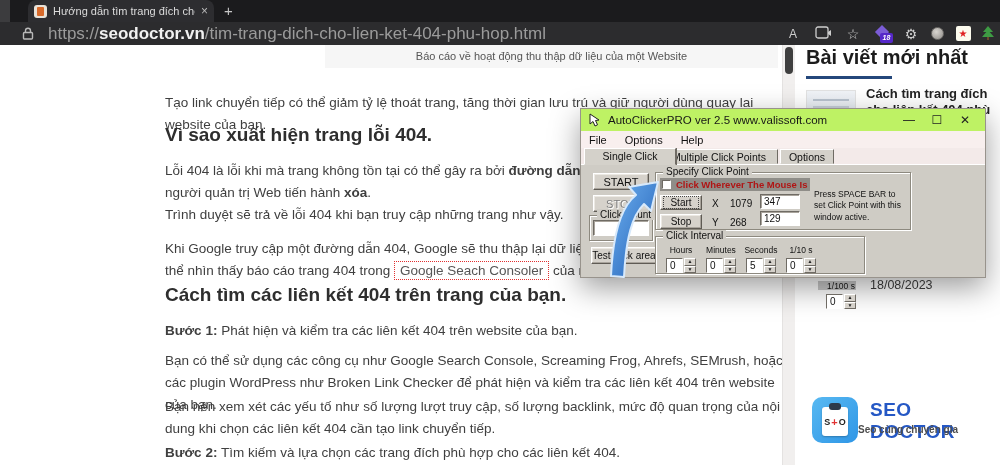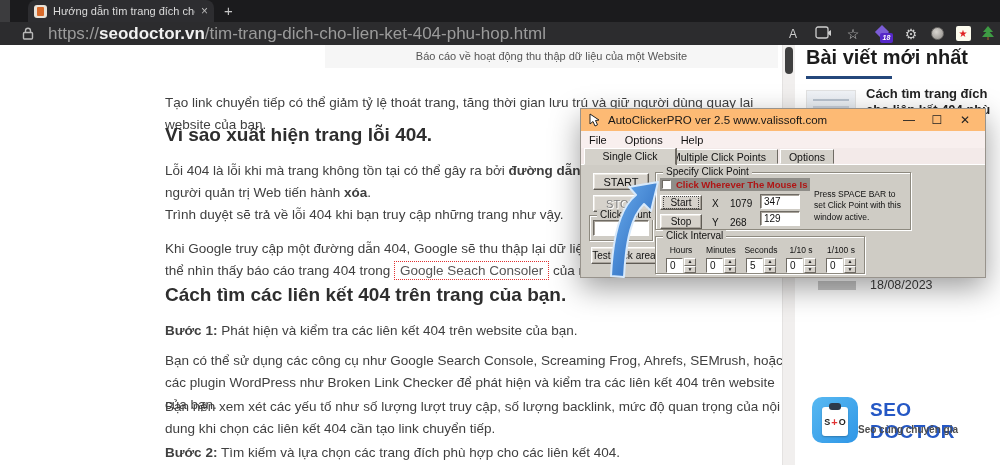--- a/index.html
+++ b/index.html
@@ -68,21 +68,21 @@
         box-shadow:0 1px 2px rgba(0,0,0,.25);display:flex;align-items:center;justify-content:center;gap:1px;
         font-size:9px;font-weight:bold;color:#222;}
   .clip::before{content:"";position:absolute;top:-4px;left:7px;width:12px;height:7px;background:#2d3a4a;border-radius:3px;}
   .clip .plus{color:#e23333;font-size:11px;font-weight:bold;}
   .logotitle{position:absolute;left:58px;top:2px;font-size:19px;font-weight:bold;color:#2558c5;letter-spacing:.5px;}
   .logotag{position:absolute;left:46px;top:27px;font-size:10px;font-weight:bold;color:#4c4c4c;}
 
   
   .acwin{position:absolute;left:580px;top:108px;width:406px;height:170px;background:#cfccc5;
          border:1px solid #98938c;box-shadow:0 10px 28px rgba(0,0,0,.38);font-size:11px;color:#111;}
-  .actitle{position:absolute;left:0;top:0;width:100%;height:22px;background:#fdba74;display:flex;align-items:center;}
+  .actitle{position:absolute;left:0;top:0;width:100%;height:22px;background:#bef264;display:flex;align-items:center;}
   .acappicon{margin-left:7px;flex:0 0 13px;}
   .actext{margin-left:7px;font-size:11.5px;color:#161616;}
   .accontrols{position:absolute;right:6px;top:0;height:22px;display:flex;align-items:center;gap:0;}
   .accontrols span{width:28px;text-align:center;font-size:12px;color:#222;}
   .acmenu{position:absolute;left:0;top:22px;width:100%;height:17px;background:#f8efee;display:flex;gap:18px;
           padding-left:8px;font-size:11px;align-items:center;}
   .actabs{position:absolute;left:0;top:39px;width:100%;height:16px;background:#f3eae9;}
   .actab{position:absolute;height:15px;top:1px;background:#d4d1ca;border:1px solid;border-color:#fff #6f6b64 #d4d1ca #fff;
          font-size:10.5px;text-align:center;line-height:14px;padding:0 6px;}
   .actab.active{top:0;height:17px;z-index:2;box-shadow:1px 0 0 #6f6b64;}
@@ -301,21 +301,21 @@
         <div class="col" style="left:126px;">
           <div class="collab">1/10 s</div>
           <div class="spinbox">
             <span class="spinval">0</span>
             <span class="spinbtns">
                 <span class="sb">▲</span>
                 <span class="sb">▼</span>
               </span>
           </div>
         </div>
-        <div class="col" style="left:166px;">
+        <div class="col" style="left:166px;margin-top:36px;">
           <div class="collab">1/100 s</div>
           <div class="spinbox">
             <span class="spinval">0</span>
             <span class="spinbtns">
                 <span class="sb">▲</span>
                 <span class="sb">▼</span>
               </span>
           </div>
         </div>
       </div>

